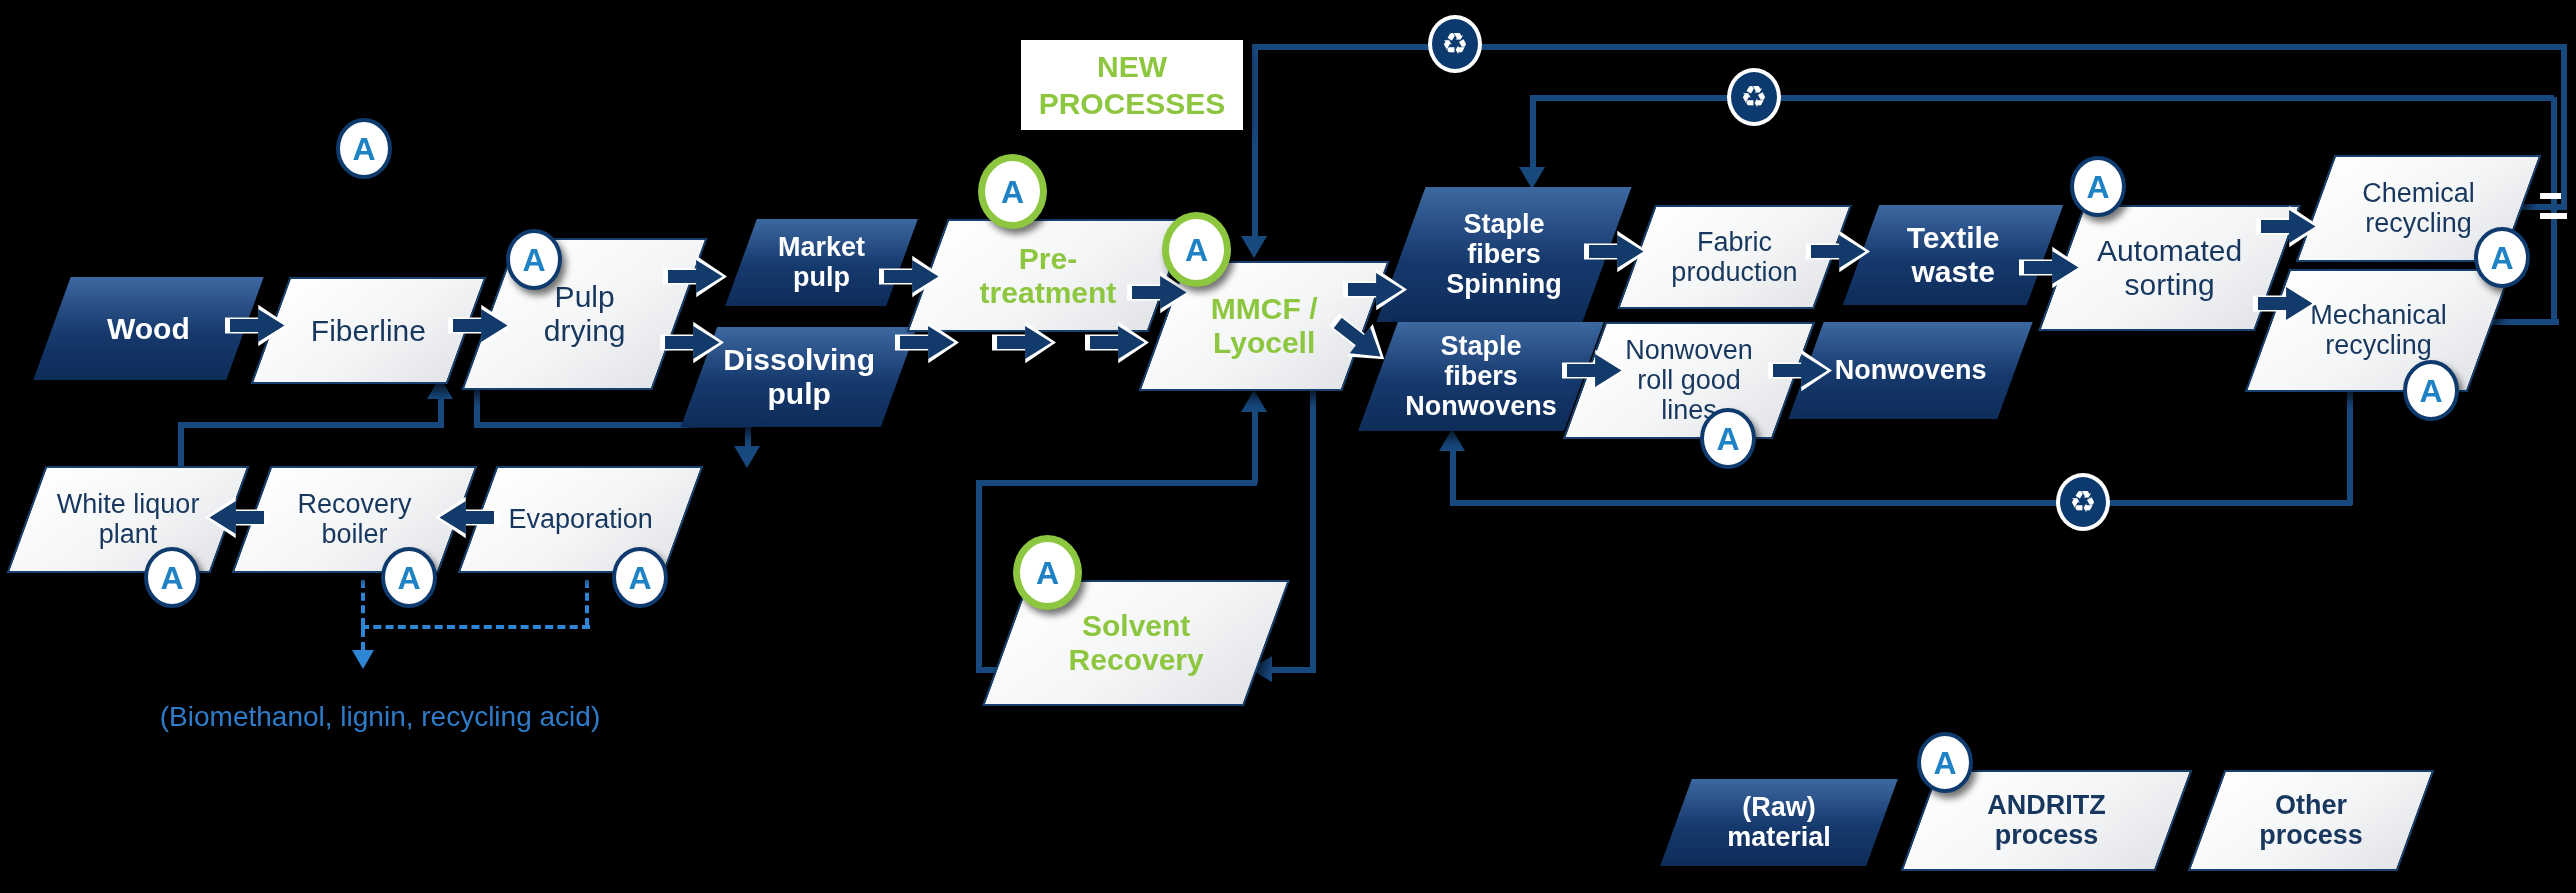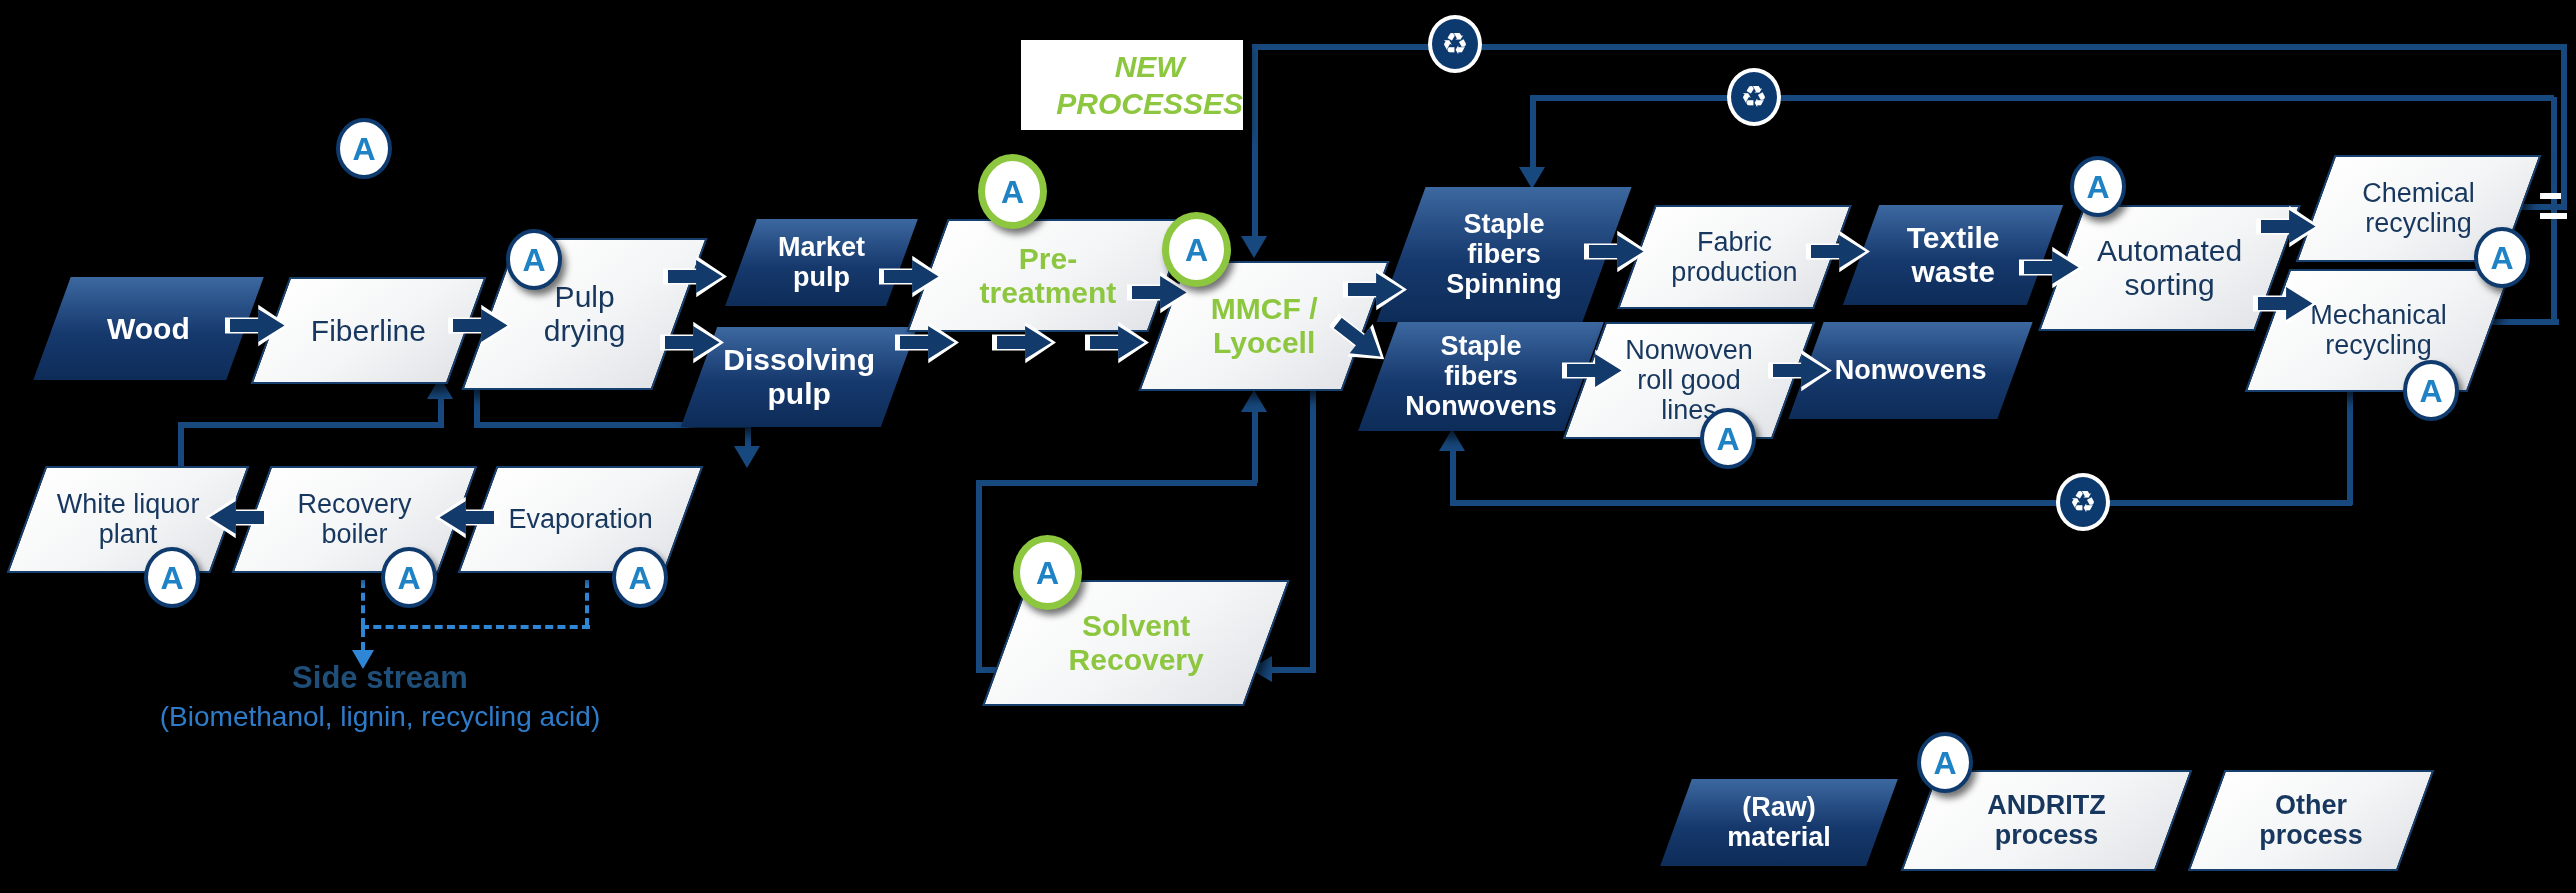--- a/index.html
+++ b/index.html
@@ -9,22 +9,22 @@
   .box{position:absolute;transform:skewX(-20deg);display:flex;align-items:center;justify-content:center;
        box-shadow:6.4px 7.7px 10.3px rgba(0,0,0,.65);}
   .box .t{display:block;width:100%;text-align:center;transform:skewX(20deg);white-space:pre-line;line-height:1.12;}
   .navy{background:linear-gradient(180deg,#3c68a0 0%,#16396d 55%,#0d2c58 100%);}
   .navy .t{color:#fff;font-weight:bold;font-size:30px;}
   .navy .t.small{font-size:27px;}
   .white{background:linear-gradient(135deg,#ffffff 0%,#f4f5f6 55%,#e2e4e8 100%);border:2.6px solid #17406f;}
   .white .t{color:#17375e;font-size:30px;}
   .white .t.small{font-size:27px;}
   .white .t.green{color:#8dc63f;font-weight:bold;}
-  .rect{position:absolute;background:#fff;display:flex;align-items:center;justify-content:flex-end;
-        box-shadow:6.4px 7.7px 10.3px rgba(0,0,0,.65);font-style:italic;}
+  .rect{position:absolute;background:#fff;display:flex;align-items:center;justify-content:center;
+        box-shadow:6.4px 7.7px 10.3px rgba(0,0,0,.65);}
   .rect .t{white-space:pre-line;text-align:center;color:#8dc63f;font-weight:bold;font-size:30px;line-height:1.25;}
   
   .hl,.vl{position:absolute;background:#17497f;}
   .hl{height:5.8px;} .vl{width:5.8px;}
   .dash-v{position:absolute;width:0;border-left:4.5px dashed #2e86d4;}
   .dash-h{position:absolute;height:0;border-top:4.5px dashed #2e86d4;}
   
   .ah{position:absolute;width:0;height:0;border-style:solid;}
   .ah.down{border-width:22px 13.5px 0 13.5px;border-color:#17497f transparent transparent transparent;}
   .ah.up{border-width:0 13.5px 22px 13.5px;border-color:transparent transparent #17497f transparent;}
@@ -261,21 +261,20 @@
     </div>
   <div class="chev" style="left:205px;top:495px;transform:rotate(180deg);">
       <div class="cw"></div>
       <div class="cb"></div>
     </div>
   <div class="chev" style="left:435px;top:495px;transform:rotate(180deg);">
       <div class="cw"></div>
       <div class="cb"></div>
     </div>
 
-  <div class="freetext ss-title" style="left:232px;top:660px;width:296px;">Side stream</div>
   <div class="freetext ss-detail" style="left:148px;top:701px;width:464px;">(Biomethanol, lignin, recycling acid)</div>
 
   <div class="box navy" style="left:1676px;top:779px;width:206px;height:87px;">
       <span class="t small">(Raw)
 material</span>
     </div>
   <div class="box white" style="left:1919px;top:770px;width:251px;height:97px;">
       <span class="t small" style="font-weight:bold;">ANDRITZ
 process</span>
     </div>

